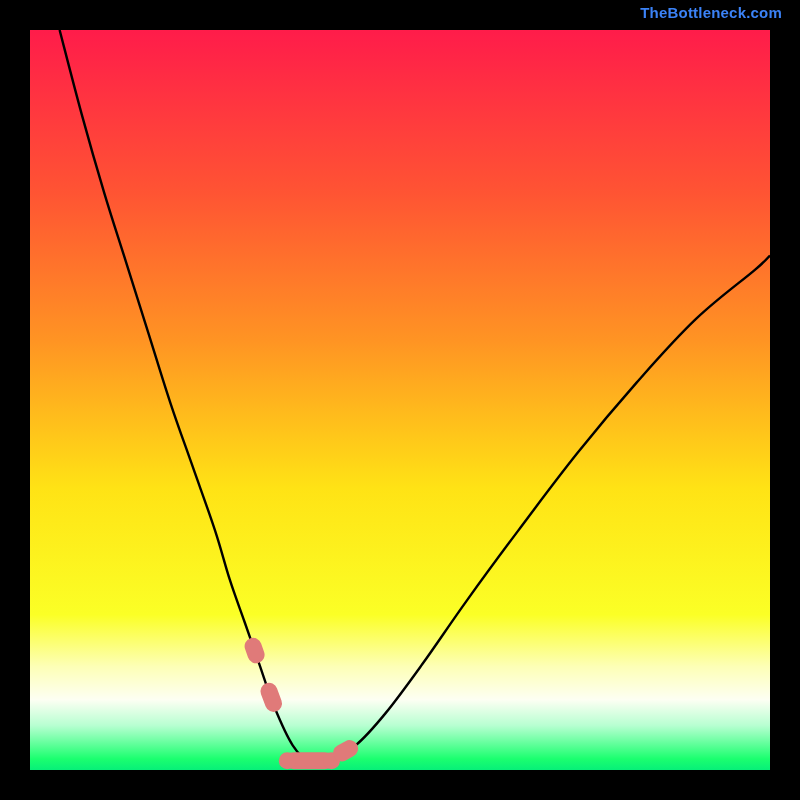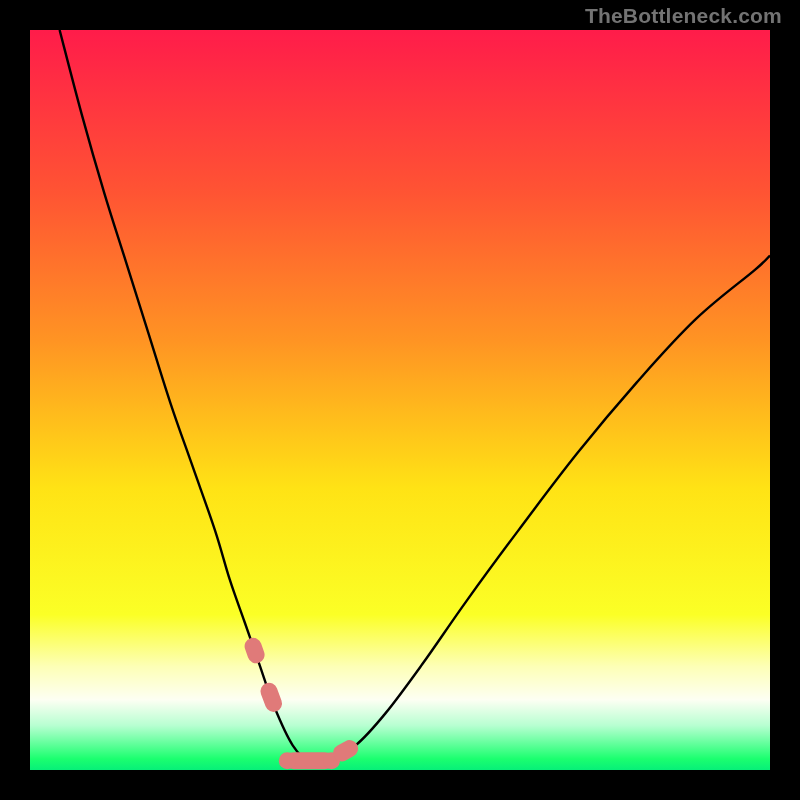--- a/index.html
+++ b/index.html
@@ -14,23 +14,23 @@
   .frame {
     position: relative;
     width: 800px;
     height: 800px;
     background: #000;
   }
   .watermark {
     position: absolute;
     top: 4px;
     right: 18px;
-    font-size: 21px;
+    font-size: 15px;
     font-weight: 600;
-    color: #737373;
+    color: #3b82f6;
     letter-spacing: 0.2px;
     z-index: 10;
   }
   svg.plot {
     position: absolute;
     left: 0;
     top: 0;
     width: 800px;
     height: 800px;
   }

